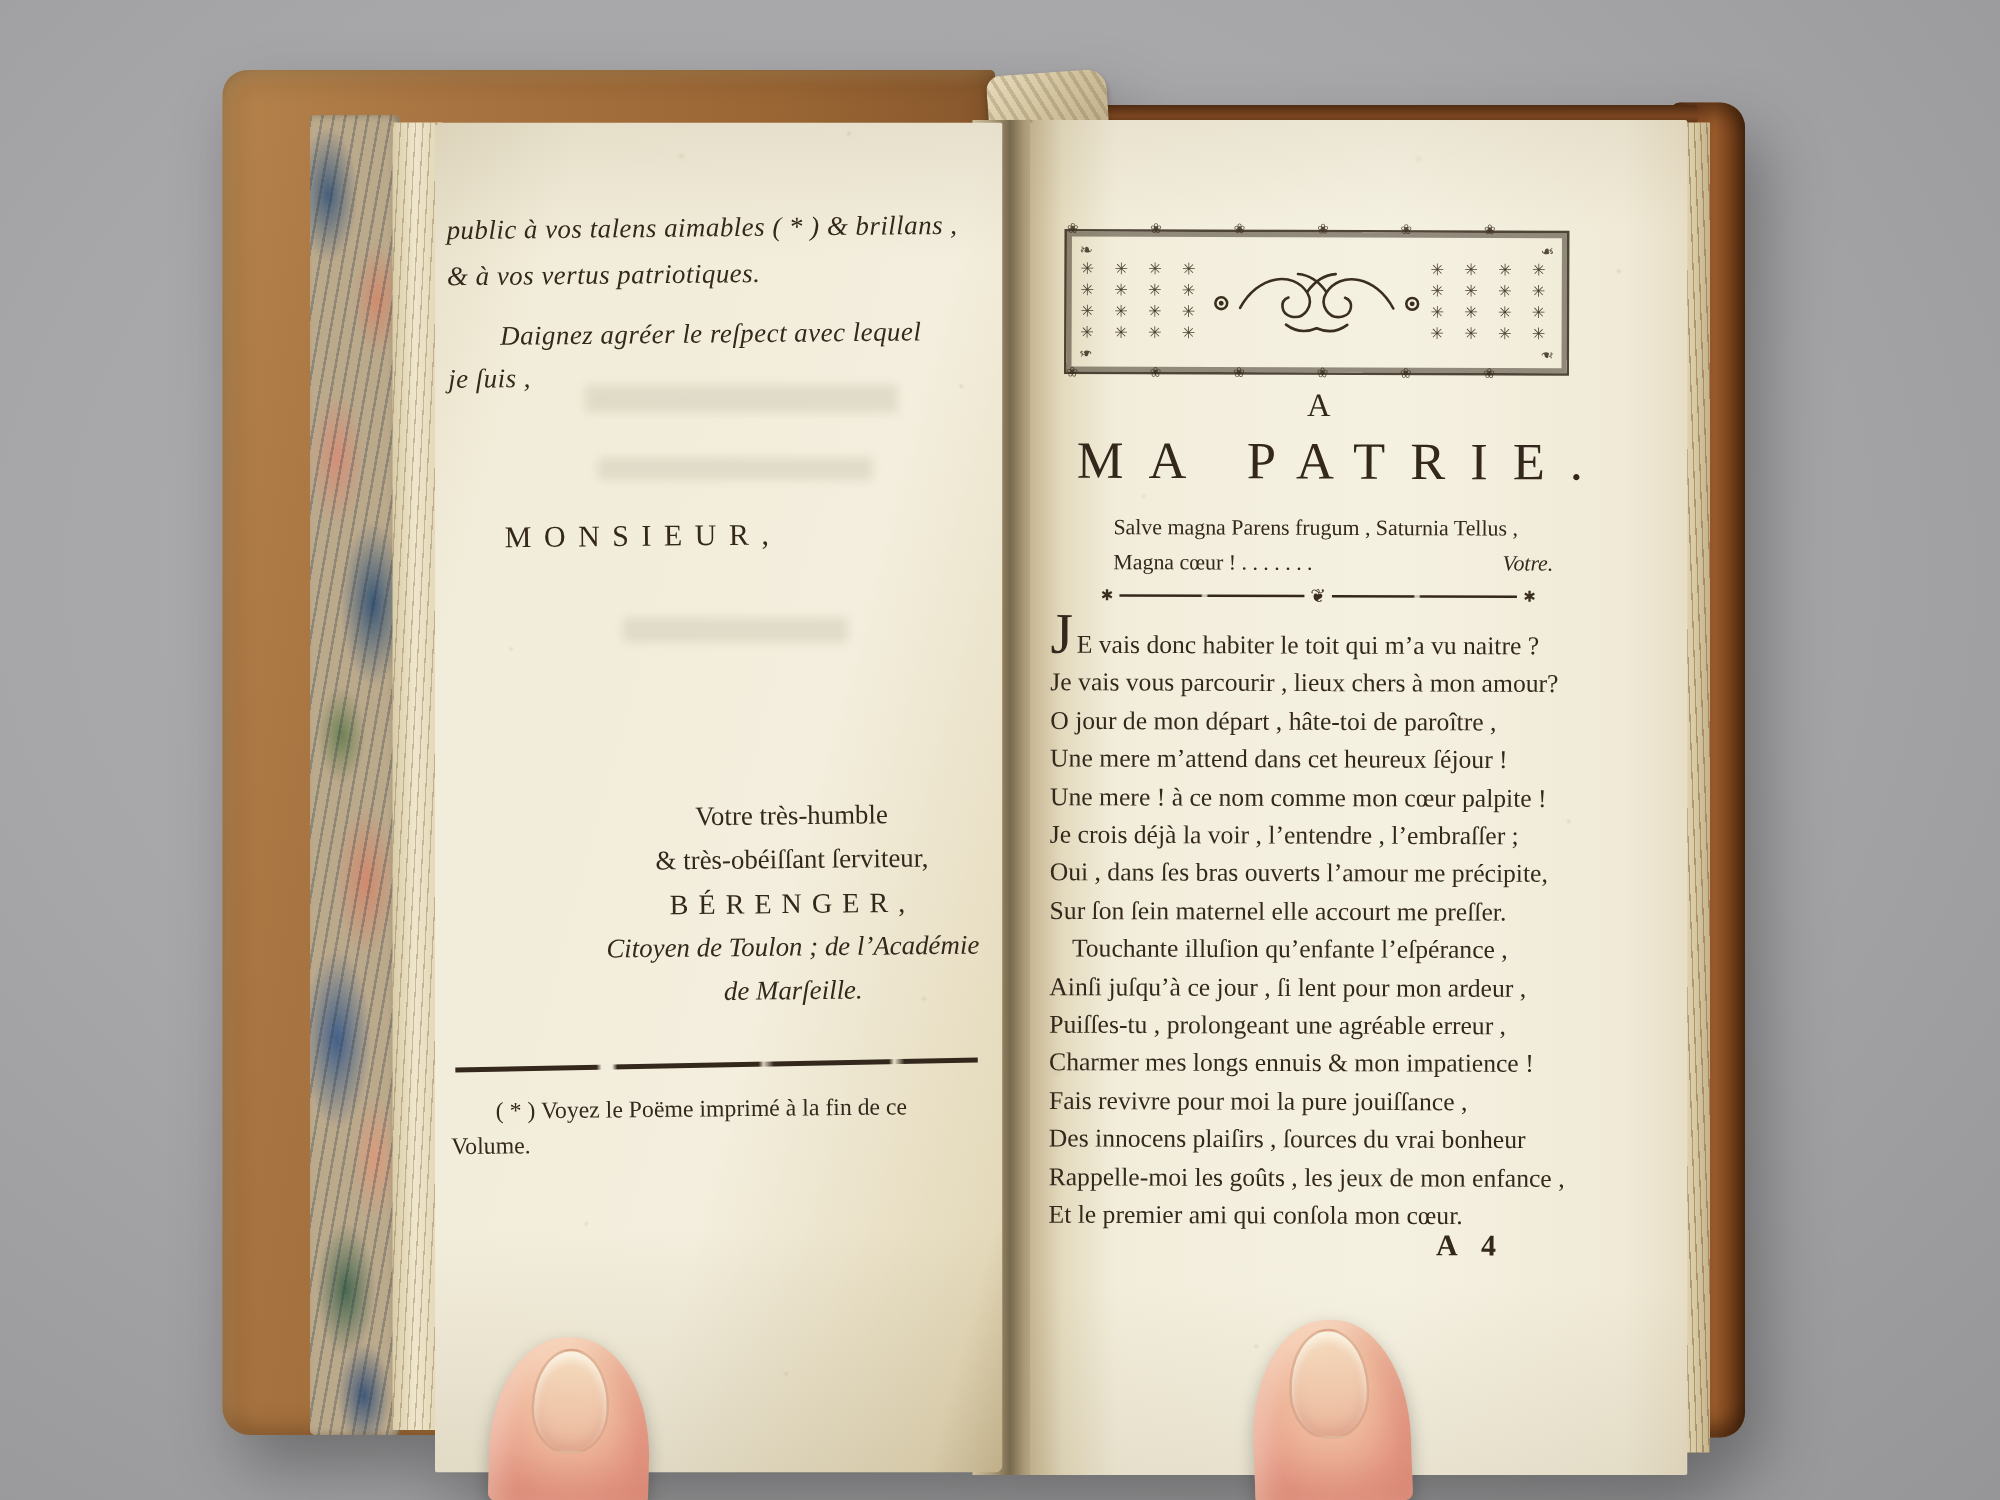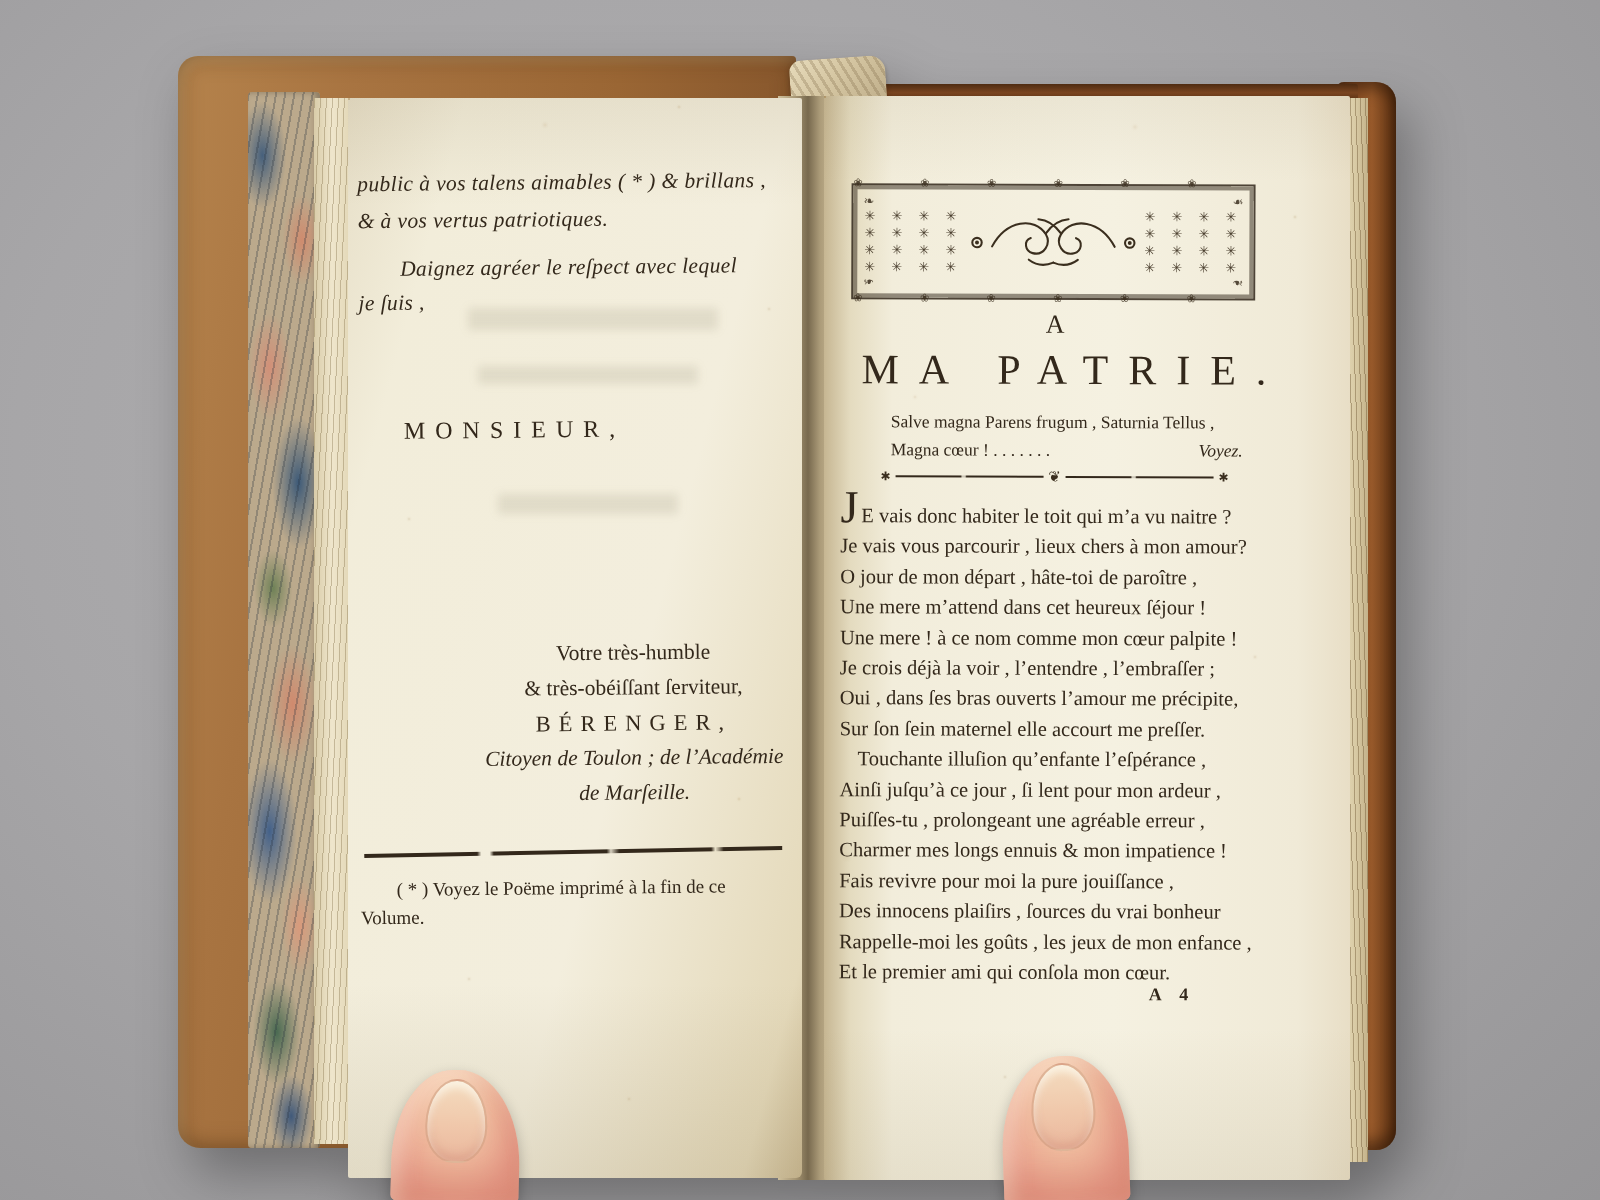--- a/index.html
+++ b/index.html
@@ -111,21 +111,21 @@
   .epi-row{display:flex;justify-content:space-between;}
   .epi-attr{font-style:italic;}
   .divider{position:absolute;left:56px;top:372px;width:348px;display:flex;align-items:center;gap:5px;
     color:#3a2e1e;font-family:"DejaVu Sans",sans-serif;}
   .divider .dline{flex:1;height:2.4px;background:linear-gradient(90deg,#33281b 0 44%,rgba(51,40,27,.2) 45% 47%,#33281b 48% 100%);}
   .divider .dend{font-size:12px;} .divider .dmid{font-size:15px;}
   .poem{position:absolute;left:16px;top:402px;width:494px;font-size:20.5px;line-height:30.4px;}
   .poem-line{white-space:nowrap;}
   .poem-line.first::first-letter{font-size:46px;line-height:20px;padding-right:3px;position:relative;}
   .poem-line.stanza{padding-left:18px;}
-  .sig-mark{position:absolute;left:326px;top:888px;font-size:18px;font-weight:bold;letter-spacing:7px;}
+  .sig-mark{position:absolute;left:326px;top:888px;font-size:24px;font-weight:bold;letter-spacing:7px;}
   
   .finger{position:absolute;z-index:20;
     background:radial-gradient(ellipse at 50% 26%, #f6d6ba 0%, #efb89c 40%, #e9a18d 72%, #e29682 100%);
     box-shadow:inset -12px -26px 34px rgba(190,95,75,.28), inset 10px 8px 18px rgba(255,240,220,.5),
       0 6px 14px rgba(0,0,0,.25);}
   .finger-left{left:392px;top:1070px;width:128px;height:132px;border-radius:60px 62px 6px 6px / 94px 96px 6px 6px;
     transform:rotate(1.5deg);}
   .finger-right{left:1002px;top:1056px;width:126px;height:146px;border-radius:60px 60px 6px 6px / 96px 96px 6px 6px;
     transform:rotate(-2deg);}
   .nail{position:absolute;left:33px;top:9px;width:58px;height:80px;
@@ -220,21 +220,21 @@
           </div>
         </div>
 
         <div class="heading-small">A</div>
         <div class="heading-large">MA PATRIE.</div>
 
         <div class="epigraph">
           <div class="line">Salve magna Parens frugum , Saturnia Tellus ,</div>
           <div class="epi-row">
             <span>Magna cœur ! . . . . . . .</span>
-            <span class="epi-attr">Voyez.</span>
+            <span class="epi-attr">Votre.</span>
           </div>
         </div>
 
         <div class="divider">
           <span class="dend">✱</span>
           <span class="dline"></span>
           <span class="dmid">❦</span>
           <span class="dline"></span>
           <span class="dend">✱</span>
         </div>

